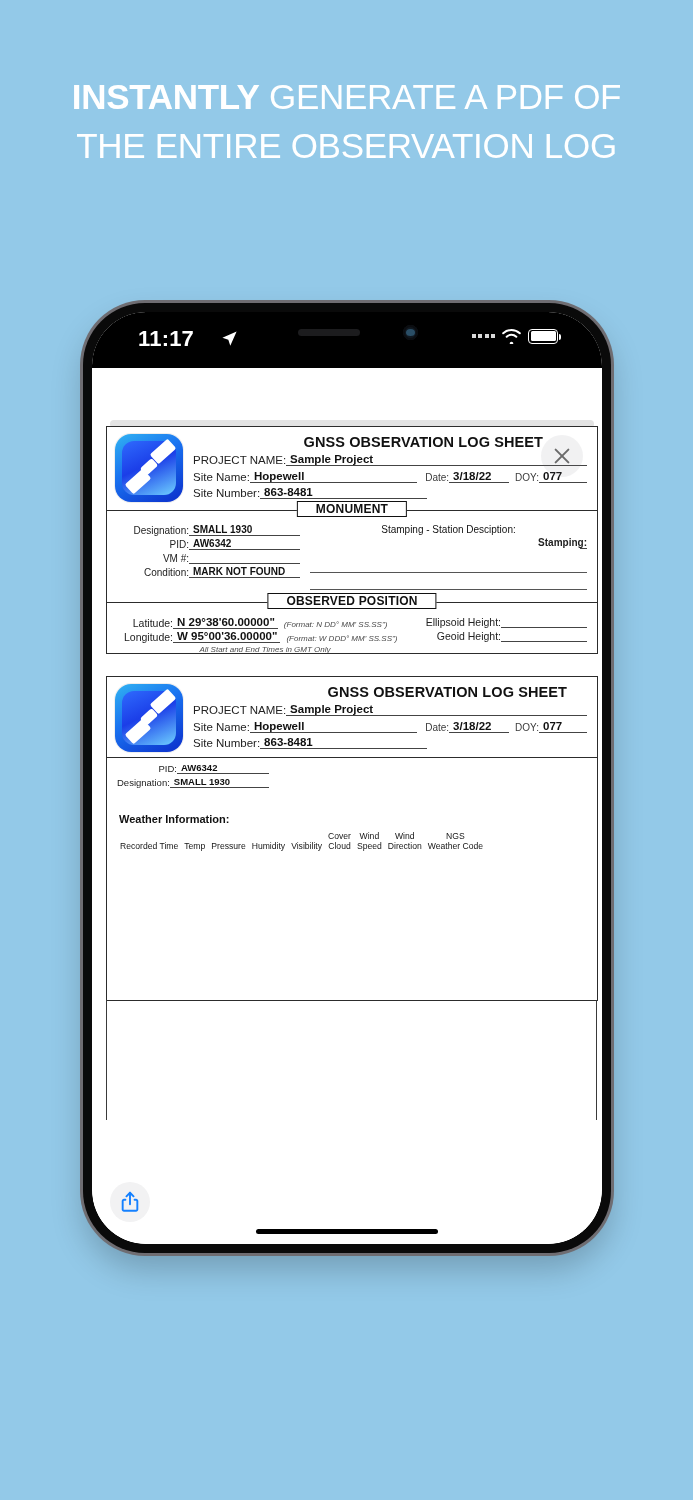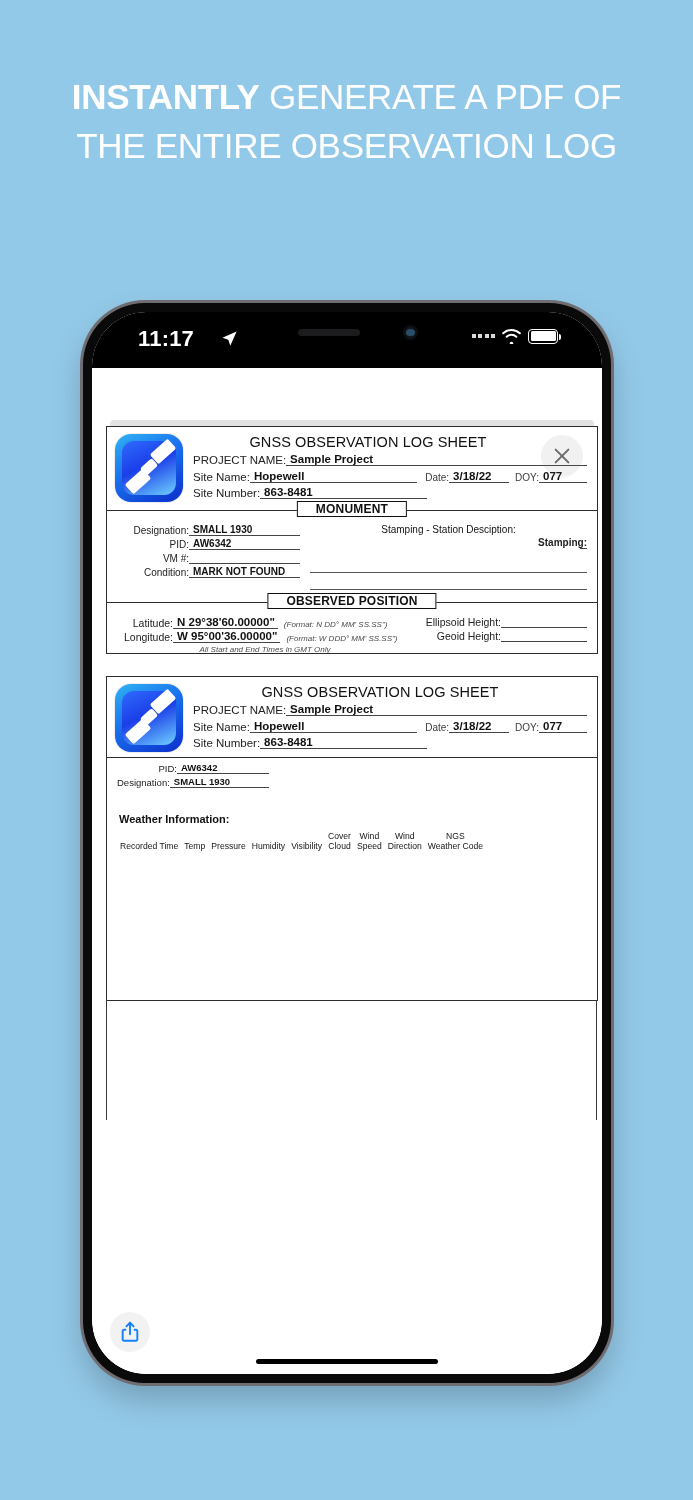--- a/index.html
+++ b/index.html
@@ -22,21 +22,21 @@
     letter-spacing: -0.3px;
     font-weight: 400;
     padding: 0 40px;
   }
   .headline b { font-weight: 700; }
 
   
   .phone {
     position: absolute;
     left: 83px; top: 303px;
-    width: 528px; height: 1080px;
+    width: 528px; height: 950px;
     background: #0a0a0a;
     border-radius: 62px;
     box-shadow: 0 0 0 3px #6f6d72, 0 16px 32px rgba(0,0,0,.22);
   }
   .phone-inner {
     position: absolute;
     left: 9px; top: 9px; right: 9px; bottom: 9px;
     background: #000;
     border-radius: 54px;
     overflow: hidden;
@@ -142,21 +142,21 @@
   .app-icon .p1 { left: 36px; top: 11px; }
   .app-icon .p2 { left: 11px; top: 41px; }
   .app-icon .body {
     position: absolute; left: 26px; top: 28px; width: 16px; height: 10px;
     background: #fff; border-radius: 3px; transform: rotate(-42deg);
   }
 
   
   .doc-head { display: flex; padding: 7px 10px 4px 8px; gap: 10px; position: relative; }
   .doc-title {
-    text-align: center; font-weight: 400; font-size: 14.5px;
+    text-align: right; font-weight: 700; font-size: 14.5px;
     letter-spacing: .1px; margin-bottom: 3px; padding-right: 44px;
   }
   .hdr-fields { flex: 1; font-size: 11.5px; }
   .fld { display: flex; align-items: flex-end; margin-bottom: 3.5px; }
   .lbl { white-space: nowrap; color: #222; }
   .val {
     font-weight: 700; border-bottom: 1px solid #444;
     flex: 1; padding: 0 3px 0 4px; white-space: nowrap;
   }
   .val.fixed { flex: none; }

